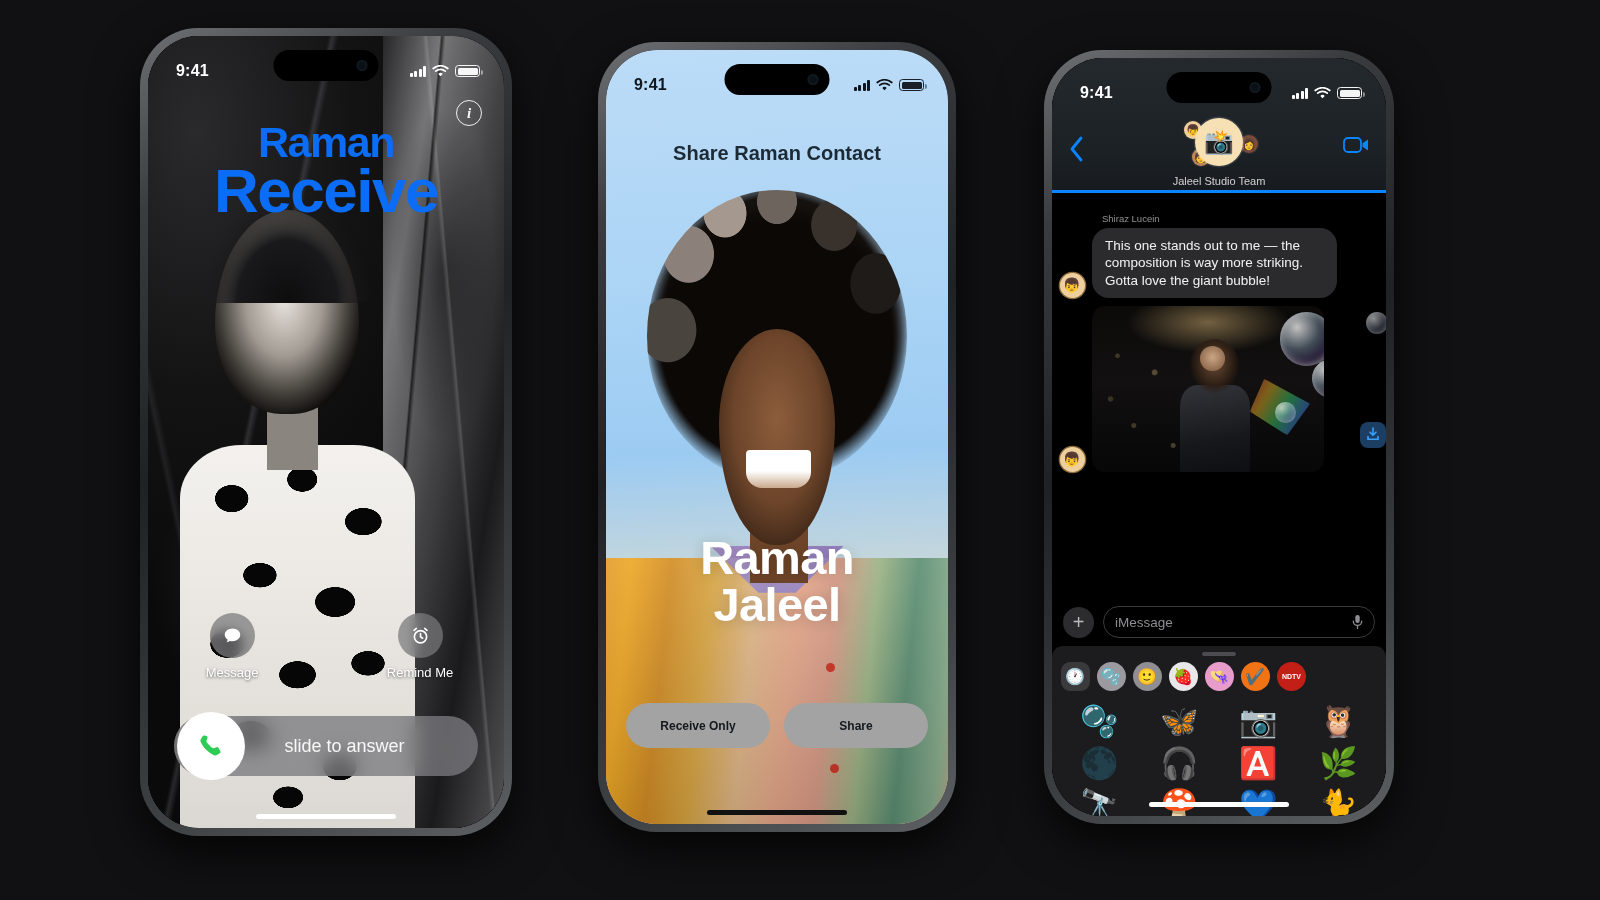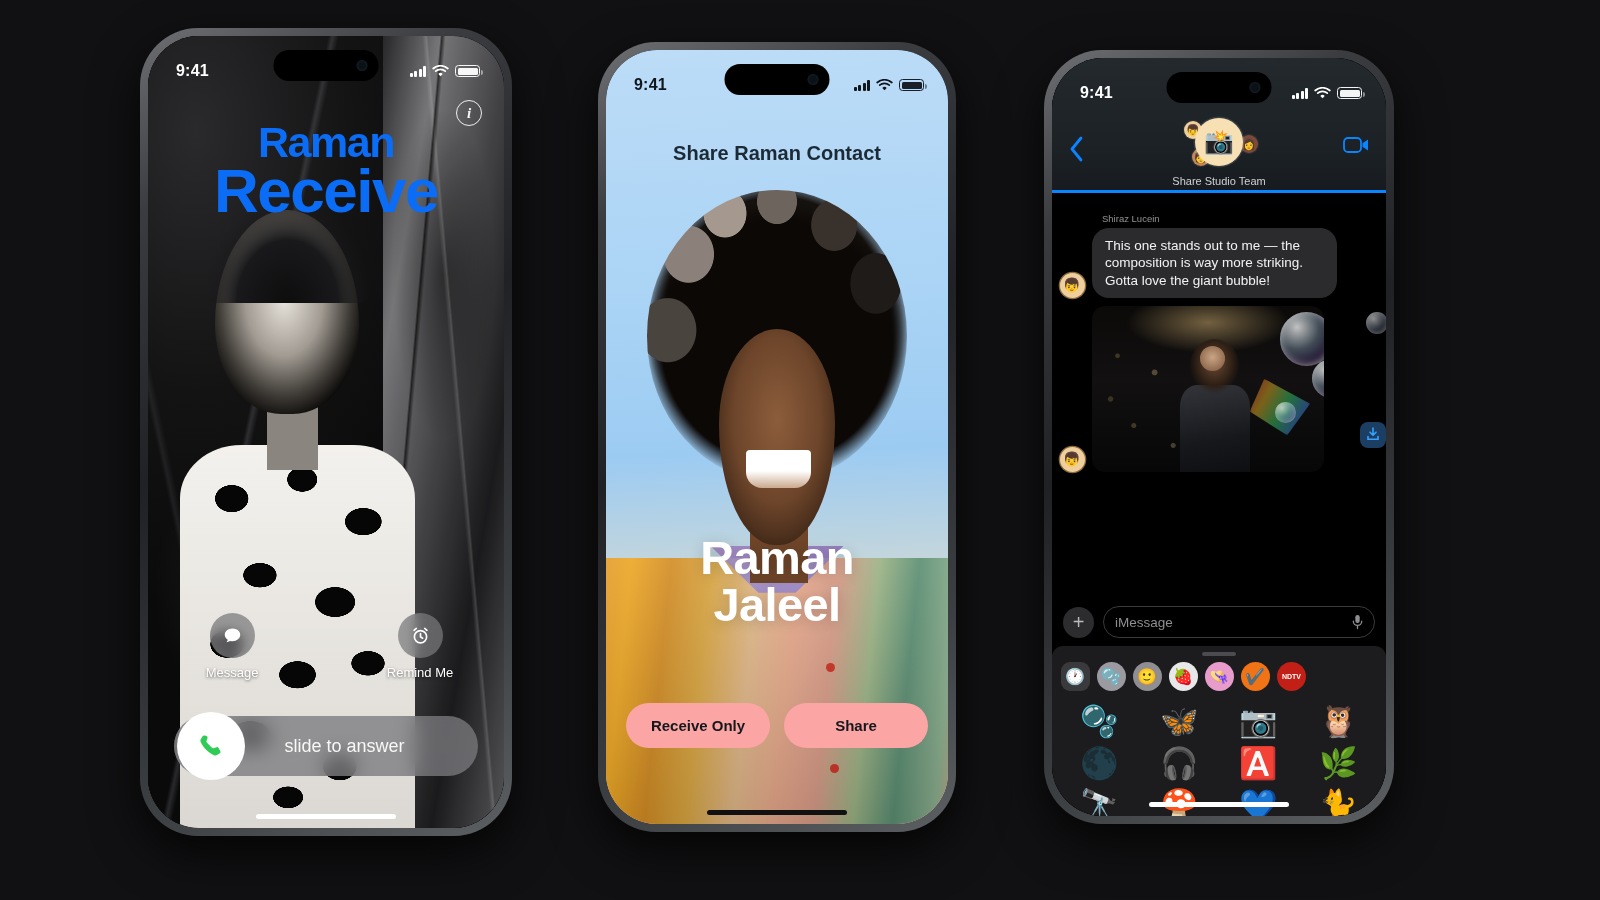--- a/index.html
+++ b/index.html
@@ -228,22 +228,22 @@
   }
   .p2-chevron {
     width:17px;height:17px;border-radius:50%;background:rgba(255,255,255,.55);
     display:inline-flex;align-items:center;justify-content:center;
   }
   .p2-buttons {
     position:absolute; left:20px; right:20px; bottom:76px; z-index:22;
     display:flex; gap:14px;
   }
   .p2-btn {
-    flex:1; height:45px; border-radius:24px; background:#fca5a5; border:none;
-    color:#14181c; font-size:15px; font-weight:600; font-family:"Liberation Sans",sans-serif;
+    flex:1; height:45px; border-radius:24px; background:#a3a3a3; border:none;
+    color:#14181c; font-size:12px; font-weight:600; font-family:"Liberation Sans",sans-serif;
     display:flex;align-items:center;justify-content:center; cursor:pointer;
   }
 
   
   #phone3 { left: 1044px; top: 50px; width: 350px; height: 774px; }
   .p3-bg { position:absolute; inset:0; background:#000; }
   .p3-header {
     position:absolute; top:0; left:0; right:0; height:135px; z-index:30;
     background: linear-gradient(180deg,#24292e 0%, #1c2126 70%, #171b1f 100%);
     border-bottom: 3px solid #0a84ff;
@@ -511,21 +511,21 @@
               <path d="M19.5 7.2 25 3.4v11.2l-5.5-3.8z" fill="#0a84ff"></path>
             </svg>
           </div>
           <div class="p3-group">
             <div class="p3-avatars">
               <div class="p3-av-s a">👦</div>
               <div class="p3-av-s b">👩</div>
               <div class="p3-av-s c">🧑</div>
               <div class="p3-av-main">📸</div>
             </div>
-            <div class="p3-gname">Share Studio Team</div>
+            <div class="p3-gname">Jaleel Studio Team</div>
           </div>
         </div>
 
         <div class="p3-thread">
           <div class="p3-sender">Shiraz Lucein</div>
           <div class="p3-msg-row">
             <div class="p3-bubble-av">👦</div>
             <div class="p3-bubble">This one stands out to me — the composition is way more striking. Gotta love the giant bubble!</div>
           </div>
           <div class="p3-photo-row">

